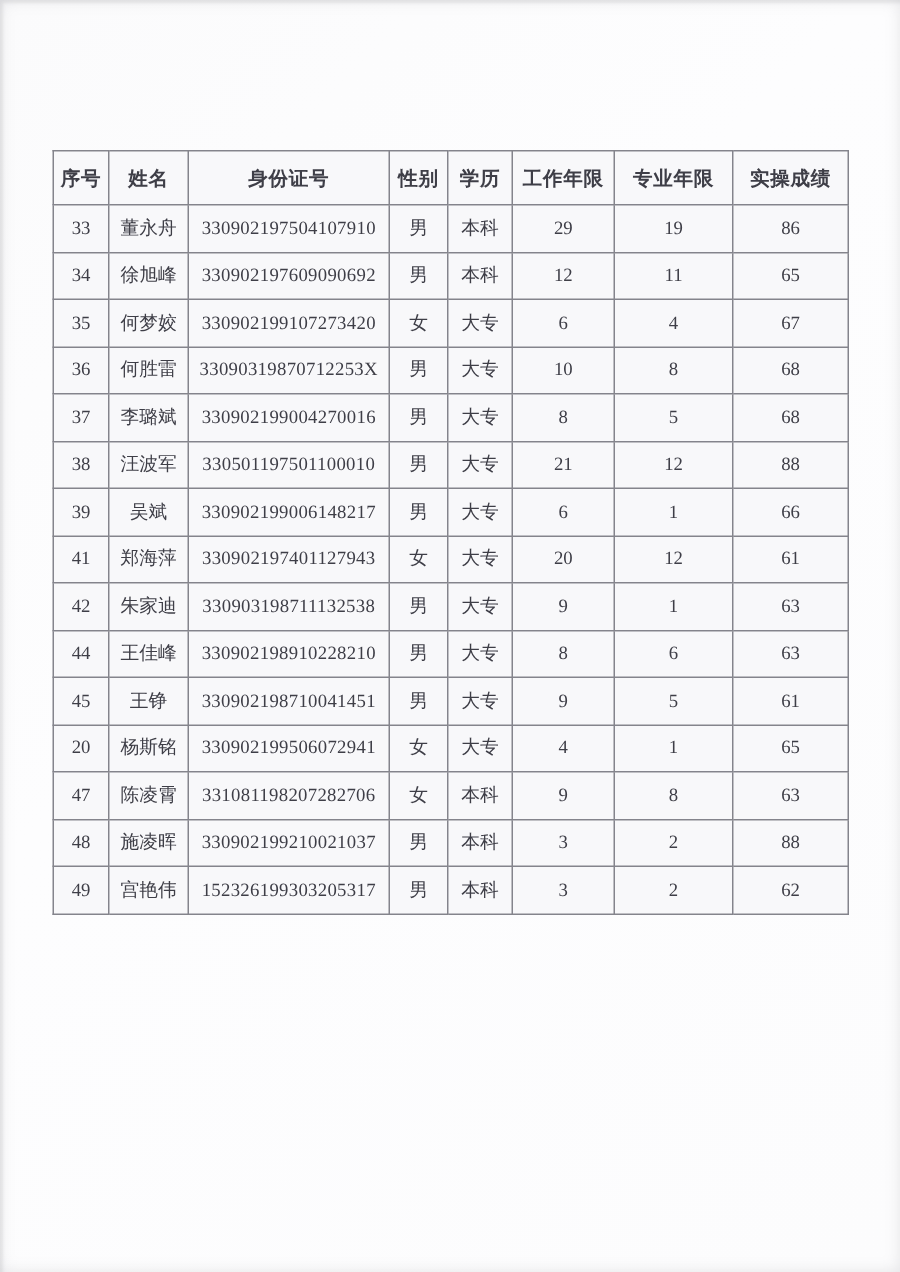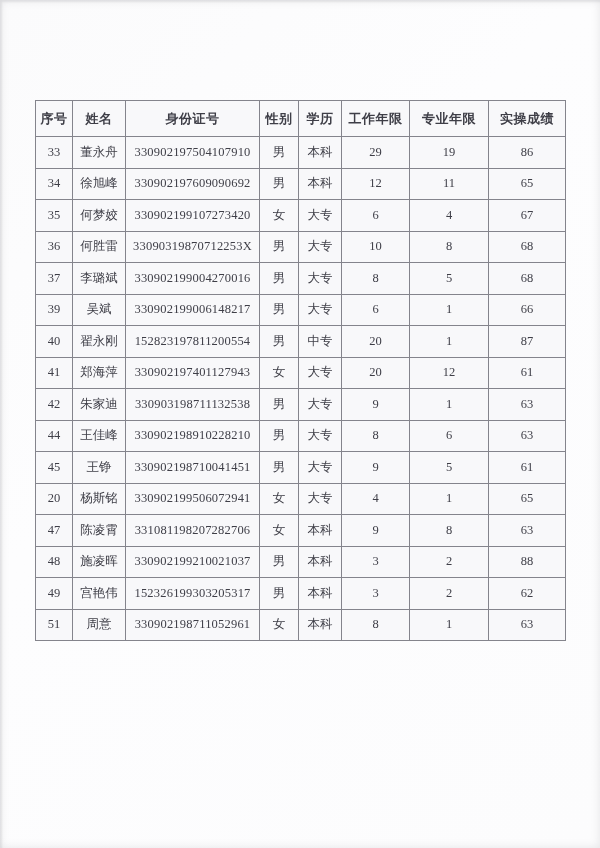--- a/index.html
+++ b/index.html
@@ -137,40 +137,40 @@
           <td>37</td>
           <td>李璐斌</td>
           <td class="id-cell">330902199004270016</td>
           <td>男</td>
           <td>大专</td>
           <td>8</td>
           <td>5</td>
           <td>68</td>
         </tr>
         <tr>
+          <td>38</td>
+          <td>汪波军</td>
+          <td class="id-cell">330501197501100010</td>
+          <td>男</td>
+          <td>大专</td>
+          <td>21</td>
+          <td>12</td>
+          <td>88</td>
+        </tr>
+        <tr>
           <td>39</td>
           <td>吴斌</td>
           <td class="id-cell">330902199006148217</td>
           <td>男</td>
           <td>大专</td>
           <td>6</td>
           <td>1</td>
           <td>66</td>
         </tr>
         <tr>
-          <td>40</td>
-          <td>翟永刚</td>
-          <td class="id-cell">152823197811200554</td>
-          <td>男</td>
-          <td>中专</td>
-          <td>20</td>
-          <td>1</td>
-          <td>87</td>
-        </tr>
-        <tr>
           <td>41</td>
           <td>郑海萍</td>
           <td class="id-cell">330902197401127943</td>
           <td>女</td>
           <td>大专</td>
           <td>20</td>
           <td>12</td>
           <td>61</td>
         </tr>
         <tr>
@@ -235,26 +235,16 @@
         </tr>
         <tr>
           <td>49</td>
           <td>宫艳伟</td>
           <td class="id-cell">152326199303205317</td>
           <td>男</td>
           <td>本科</td>
           <td>3</td>
           <td>2</td>
           <td>62</td>
-        </tr>
-        <tr>
-          <td>51</td>
-          <td>周意</td>
-          <td class="id-cell">330902198711052961</td>
-          <td>女</td>
-          <td>本科</td>
-          <td>8</td>
-          <td>1</td>
-          <td>63</td>
         </tr>
       </tbody>
   </table>
 </div>
 
 </body></html>

